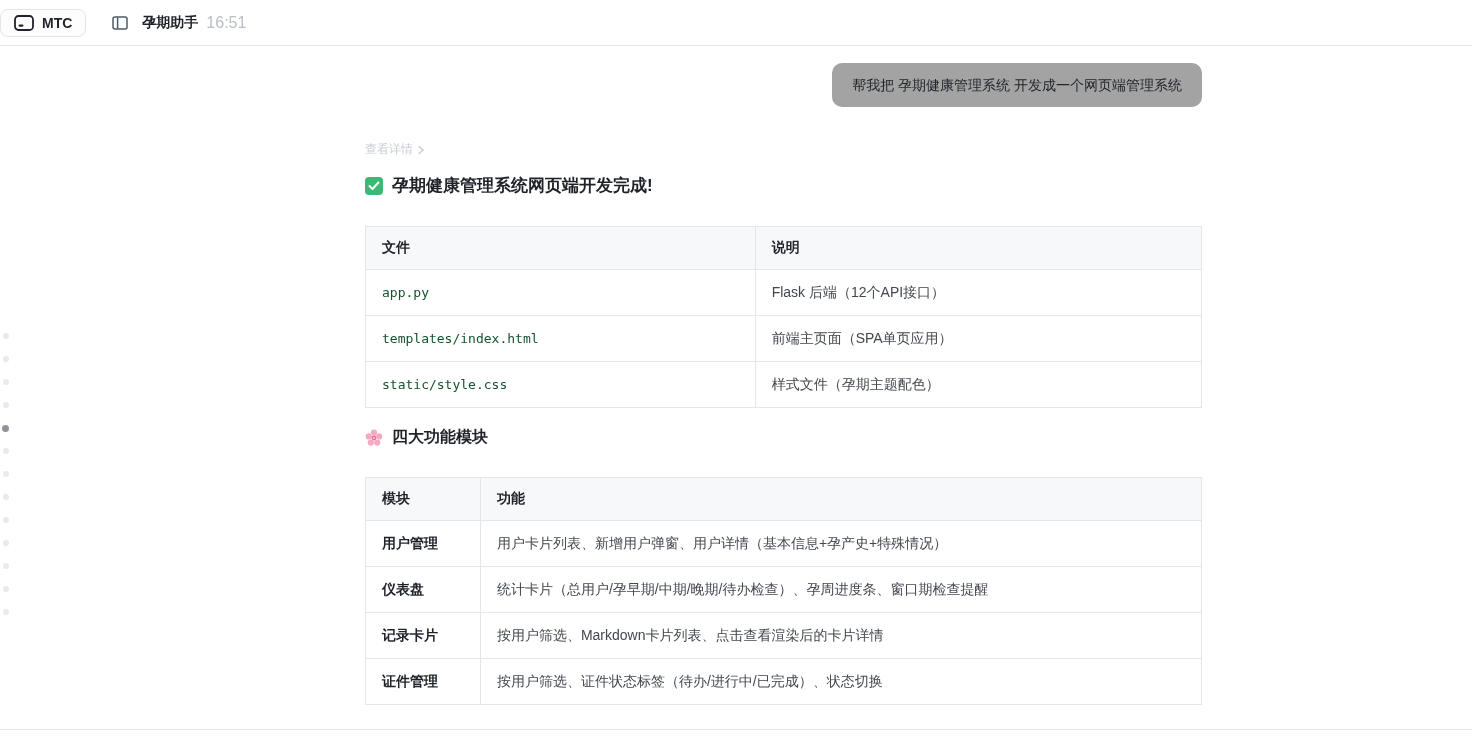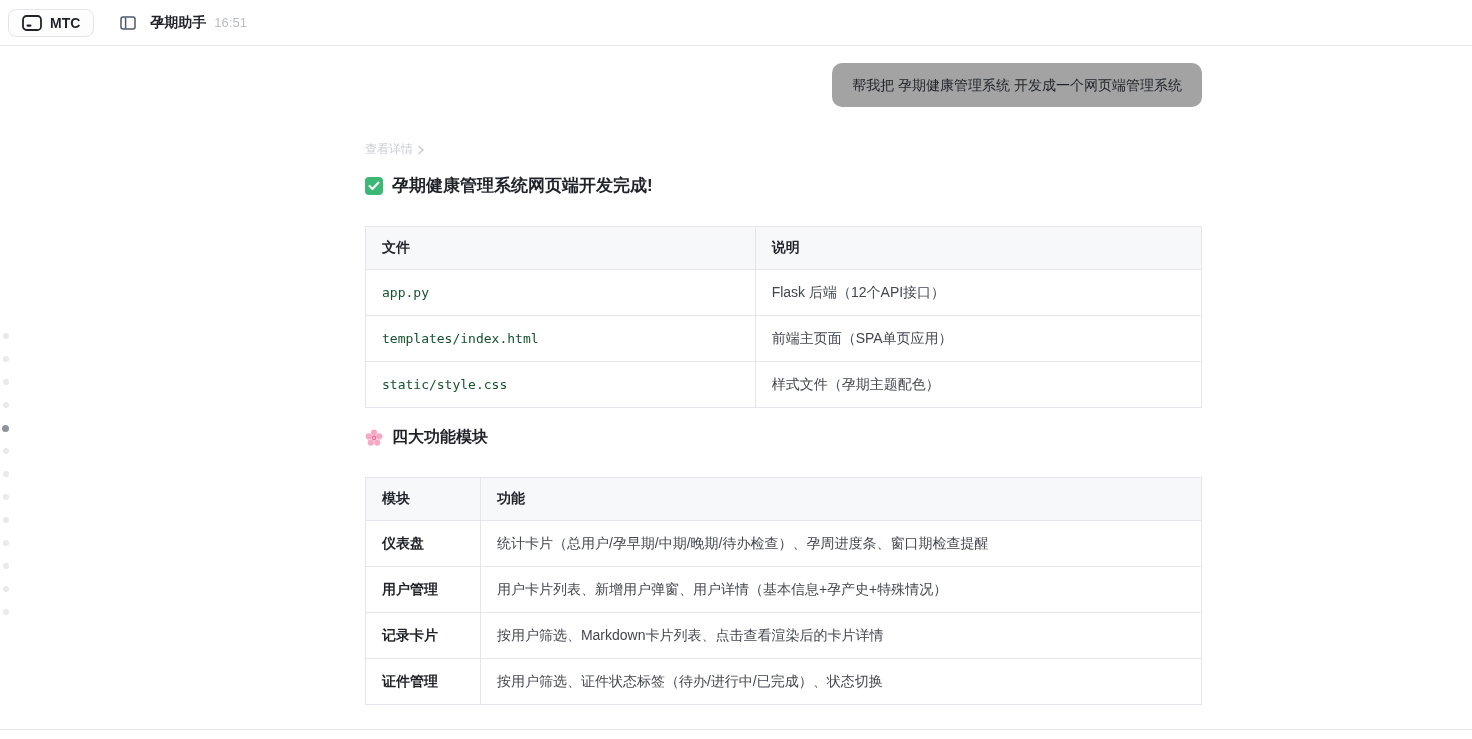--- a/index.html
+++ b/index.html
@@ -11,40 +11,40 @@
     overflow:hidden;
     position:relative;
   }
 
   
   .topbar {
     height:46px;
     display:flex;
     align-items:center;
     border-bottom:1px solid #e7e8ec;
-    padding-left:8px;
+    padding-left:0;
     background:#ffffff;
   }
   .brand-badge {
     display:flex; align-items:center; gap:8px;
     border:1px solid #e3e5e9;
     border-radius:8px;
     padding:5px 13px;
     background:#fdfdfe;
     cursor:pointer;
   }
   .brand-badge .brand-label { font-weight:bold; font-size:14px; color:#1f2329; }
   .panel-btn {
     margin-left:22px;
     background:none; border:none; cursor:pointer;
     display:flex; align-items:center;
     padding:4px;
   }
   .chat-title { margin-left:10px; font-weight:bold; font-size:14px; }
-  .chat-time { margin-left:8px; font-size:13px; color:#b9bdc5; }
+  .chat-time { margin-left:8px; font-size:16px; color:#b9bdc5; }
 
   
   .chat-area { width:1472px; position:relative; }
   .content-col {
     width:837px;
     margin-left:365px;
   }
   .bubble-row {
     display:flex;
     justify-content:flex-end;
@@ -242,28 +242,28 @@
           <col class="c2">
         </colgroup>
       <thead>
         <tr>
           <th>模块</th>
           <th>功能</th>
         </tr>
       </thead>
       <tbody>
         <tr>
+          <td class="bold-cell">用户管理</td>
+          <td>用户卡片列表、新增用户弹窗、用户详情（基本信息+孕产史+特殊情况）</td>
+        </tr>
+        <tr>
           <td class="bold-cell">仪表盘</td>
           <td>统计卡片（总用户/孕早期/中期/晚期/待办检查）、孕周进度条、窗口期检查提醒</td>
         </tr>
         <tr>
-          <td class="bold-cell">用户管理</td>
-          <td>用户卡片列表、新增用户弹窗、用户详情（基本信息+孕产史+特殊情况）</td>
-        </tr>
-        <tr>
           <td class="bold-cell">记录卡片</td>
           <td>按用户筛选、Markdown卡片列表、点击查看渲染后的卡片详情</td>
         </tr>
         <tr>
           <td class="bold-cell">证件管理</td>
           <td>按用户筛选、证件状态标签（待办/进行中/已完成）、状态切换</td>
         </tr>
       </tbody>
     </table>
 

